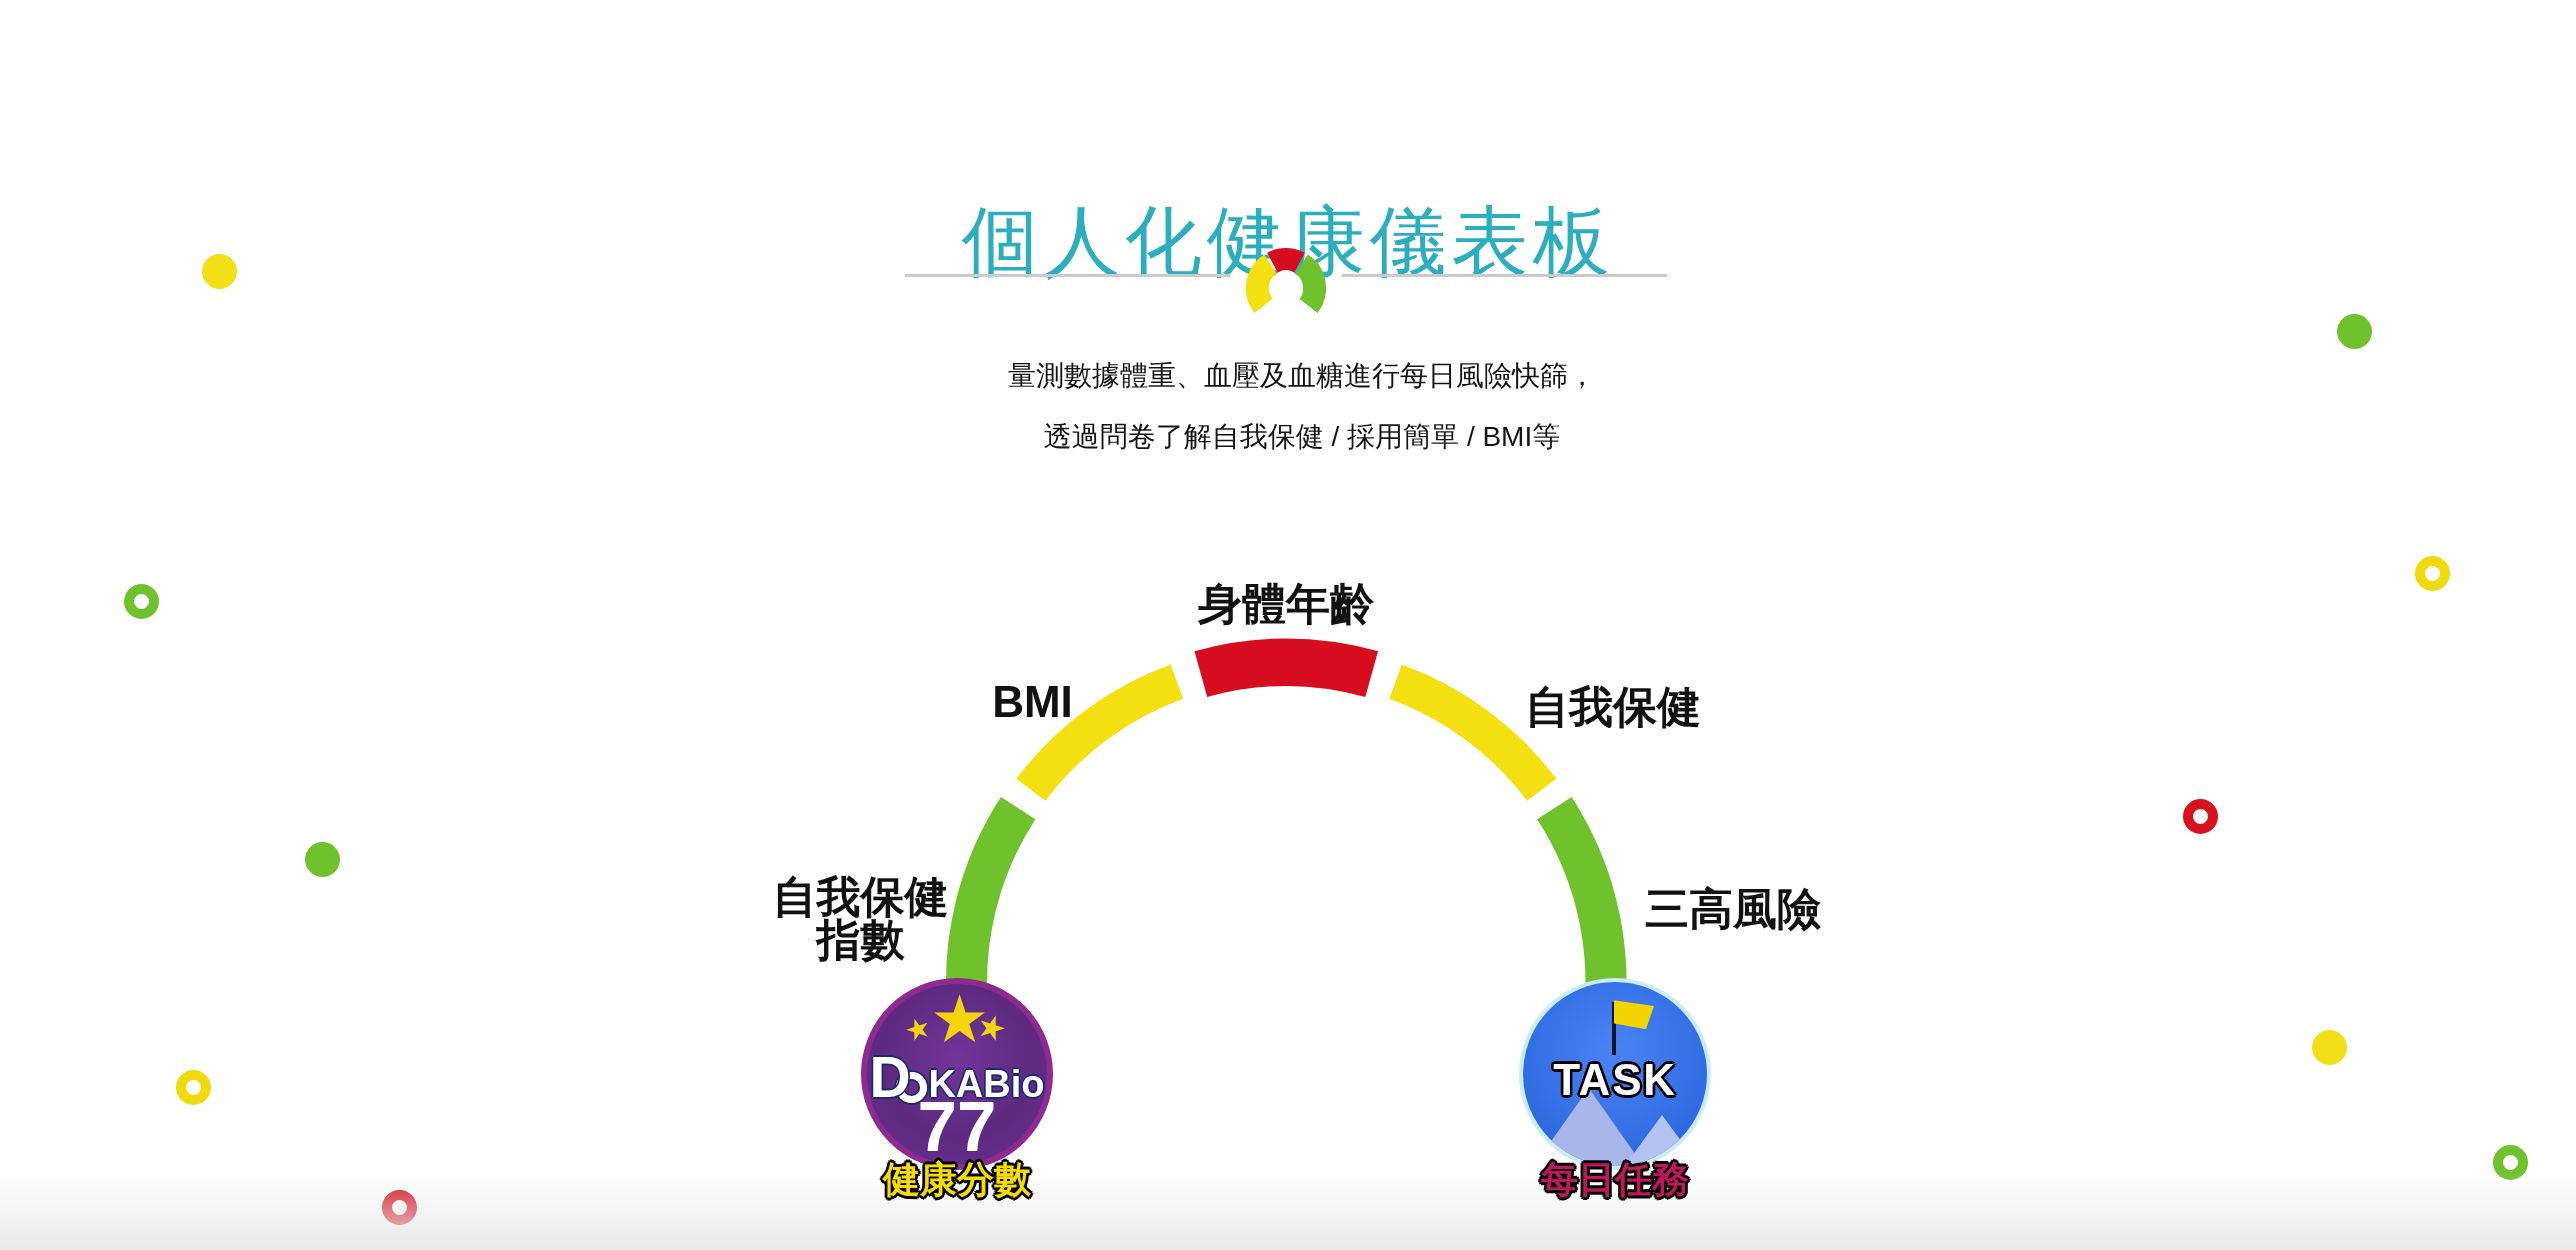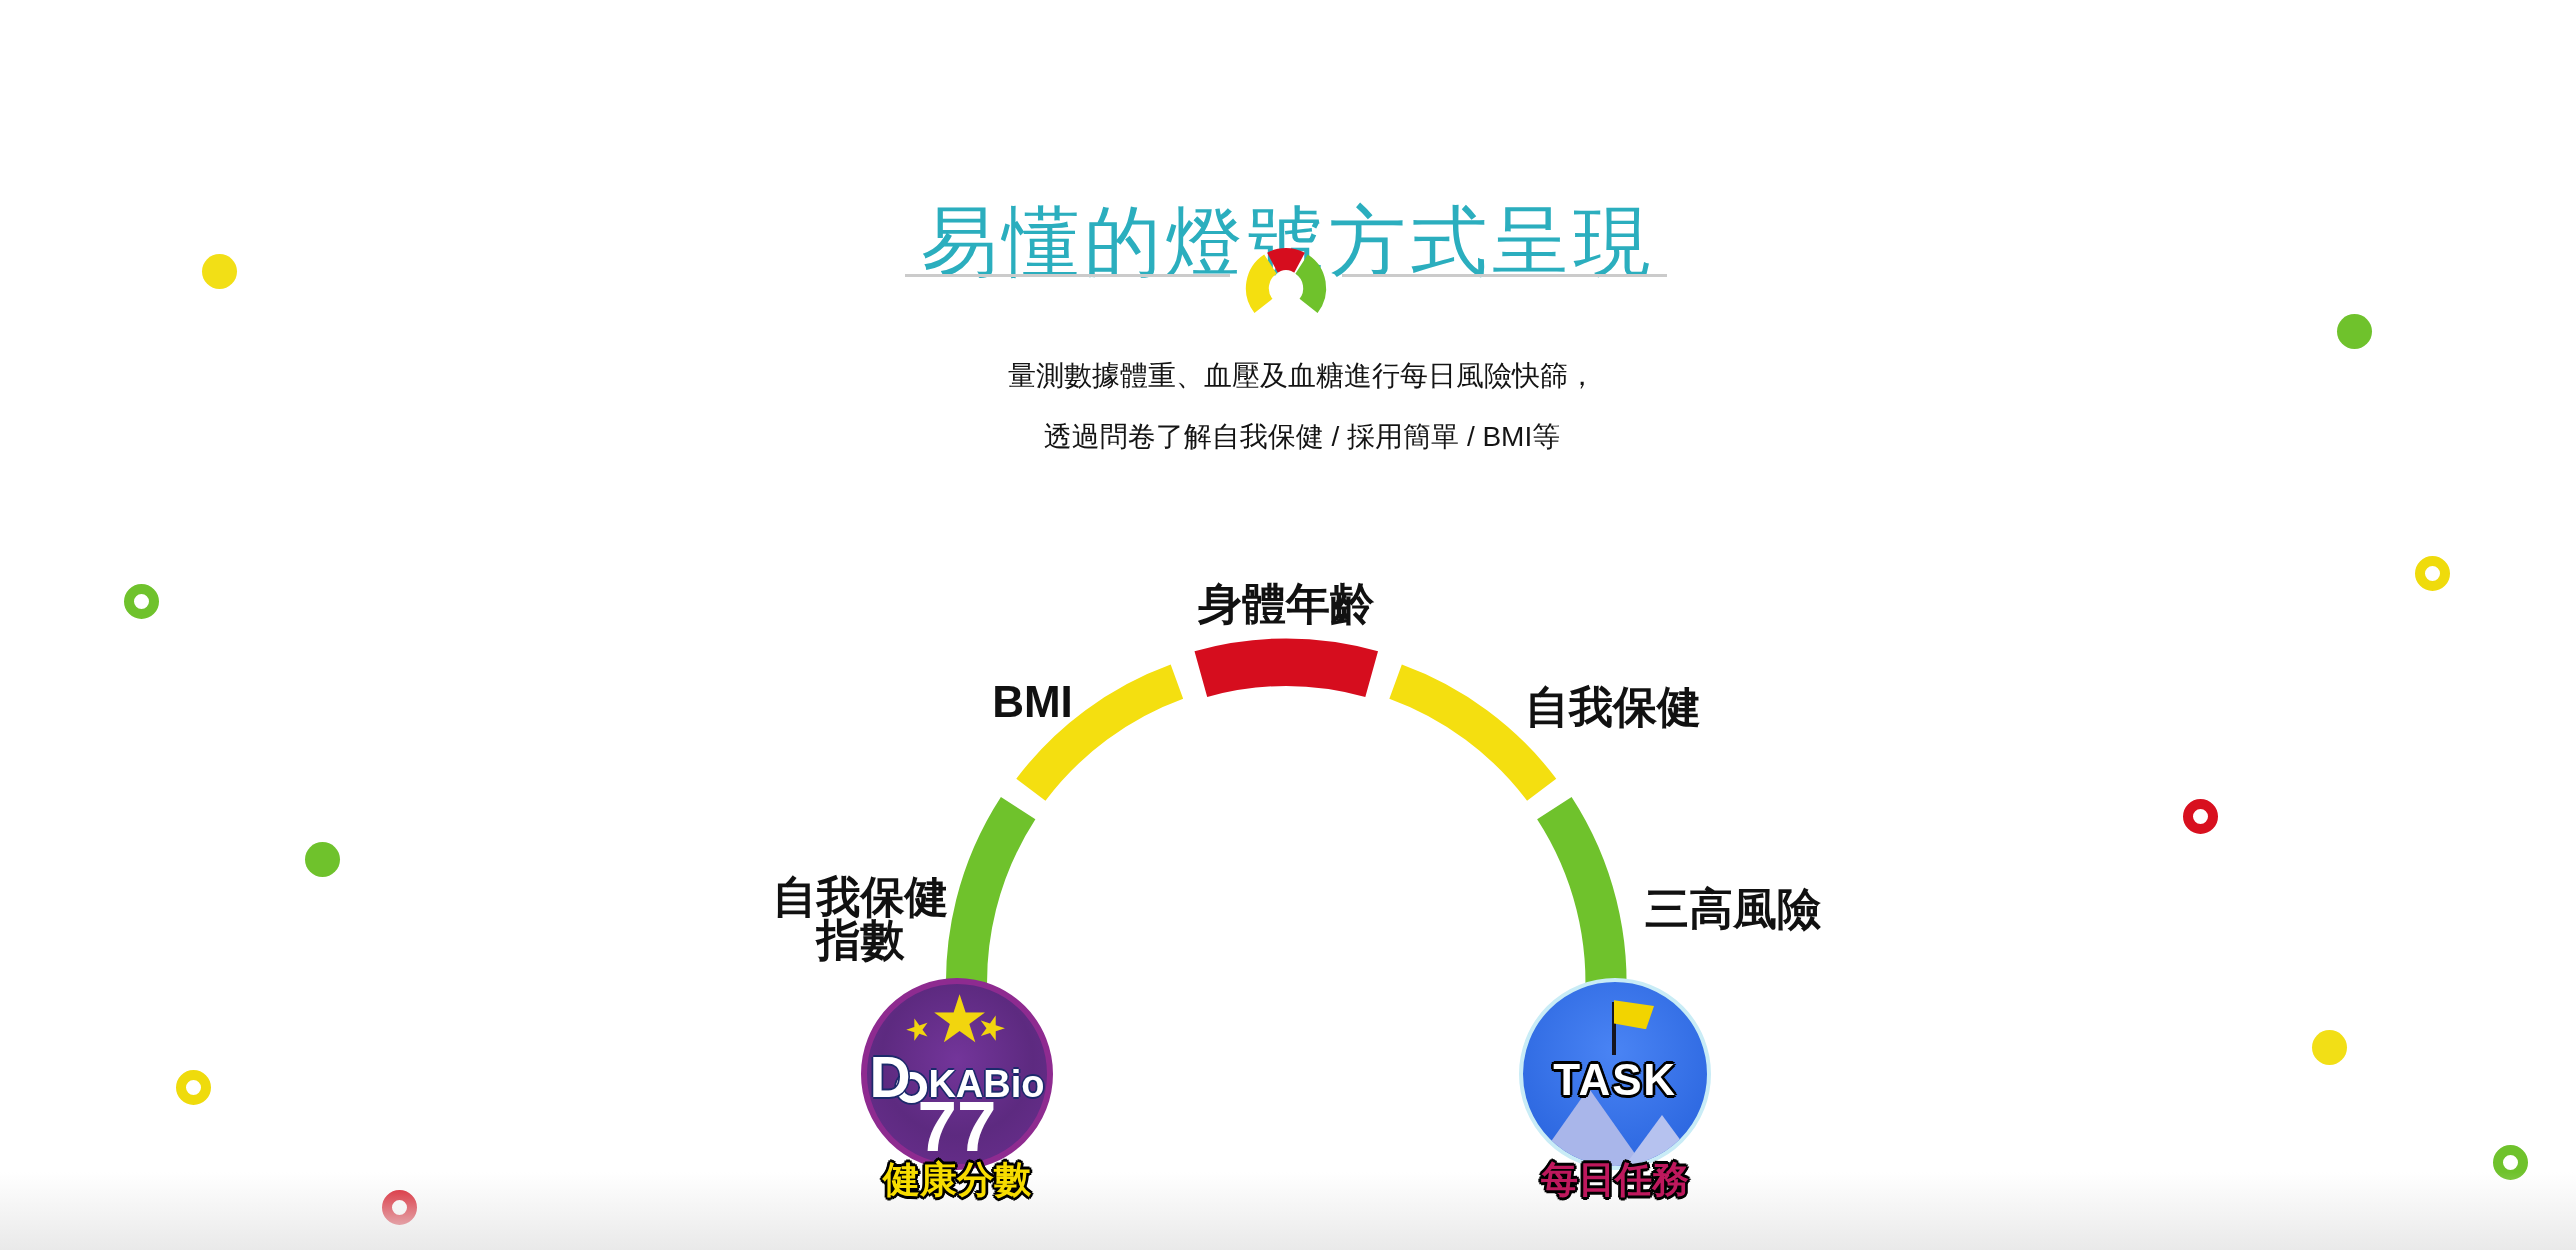--- a/index.html
+++ b/index.html
@@ -95,21 +95,21 @@
       <span class="deco ring" style="left: 124px; top: 584px; border-color: rgb(111, 194, 44);"></span>
       <span class="deco ring" style="left: 2415px; top: 556px; border-color: rgb(239, 219, 12);"></span>
       <span class="deco dot" style="left: 305px; top: 842px; background: rgb(111, 194, 44);"></span>
       <span class="deco ring" style="left: 2183px; top: 799px; border-color: rgb(216, 16, 31);"></span>
       <span class="deco ring" style="left: 176px; top: 1070px; border-color: rgb(239, 219, 12);"></span>
       <span class="deco dot" style="left: 2312px; top: 1030px; background: rgb(242, 223, 22);"></span>
       <span class="deco ring" style="left: 382px; top: 1190px; border-color: rgb(216, 16, 31);"></span>
       <span class="deco ring" style="left: 2493px; top: 1145px; border-color: rgb(111, 194, 44);"></span>
     </div>
 
-  <h1 class="page-title">易懂的燈號方式呈現</h1>
+  <h1 class="page-title">個人化健康儀表板</h1>
 
   <div class="divider-line left"></div>
   <div class="divider-line right"></div>
   <svg class="mini-gauge" width="86" height="71" viewBox="0 0 90 74">
     <path d="M 21.4 61.5 A 30 30 0 0 1 28.7 17.8" fill="none" stroke-width="24" stroke="#F4DF10"></path>
     <path d="M 30.9 16.5 A 30 30 0 0 1 59.1 16.5" fill="none" stroke-width="24" stroke="#D60D1E"></path>
     <path d="M 61.3 17.8 A 30 30 0 0 1 68.6 61.5" fill="none" stroke-width="24" stroke="#6FC22C"></path>
     <circle cx="45" cy="38" r="14" fill="#ffffff"></circle>
     <polygon points="45,40 30,74 60,74" fill="#ffffff"></polygon>
   </svg>

